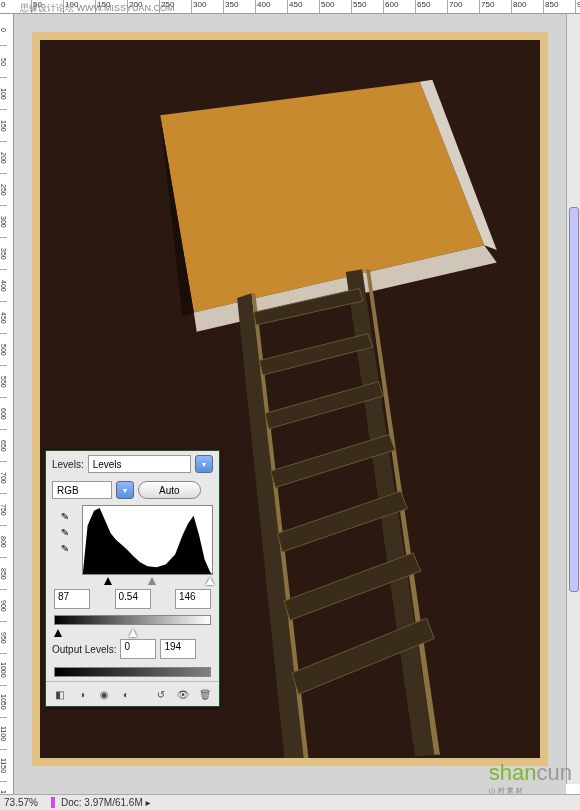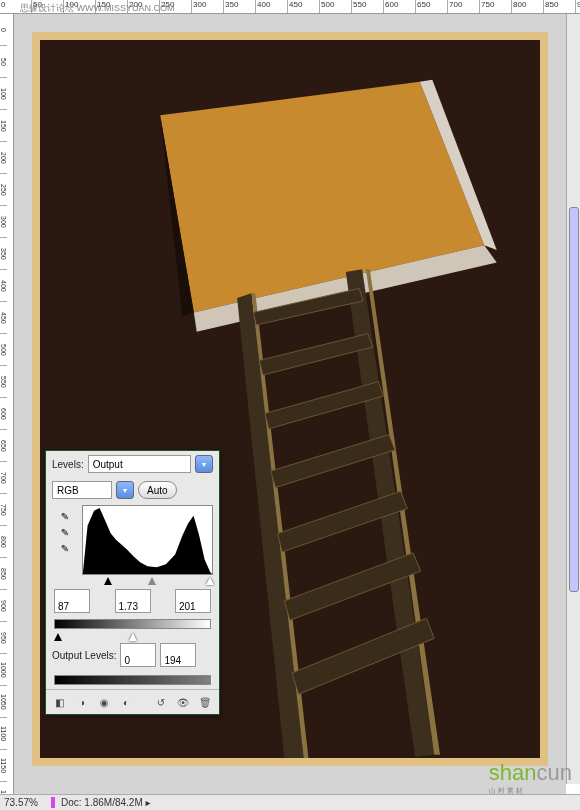--- a/index.html
+++ b/index.html
@@ -59,40 +59,40 @@
   font-size: 10px; padding: 1px 4px; display: flex; align-items: center;
 }
 .select-end {
   width: 18px; height: 18px;
   background: linear-gradient(#8cb8ff,#5a8ee0);
   border: 1px solid #667; border-radius: 3px;
   display:flex;align-items:center;justify-content:center;
   font-size:8px;color:#fff;
 }
 .btn {
-  height: 18px; padding: 0 8px;
+  height: 18px; padding: 0 20px;
   background: linear-gradient(#fff,#ddd);
   border: 1px solid #888; border-radius: 9px;
   font-size: 10px; display: flex; align-items: center;
 }
 .eyedroppers { display: flex; flex-direction: column; gap: 2px; padding: 4px; }
 .eyedropper { width: 18px; height: 14px; display:flex;align-items:center;justify-content:center; }
 .histogram-row { display: flex; padding: 2px 6px; gap: 4px; }
 .histogram {
   flex: 1; height: 70px; background: #fff; border: 1px solid #888;
   position: relative; overflow: hidden;
 }
 .histogram svg { width:100%; height:100%; }
 .slider-track { height: 10px; position: relative; margin: 0 8px; }
 .slider-track .tri { position: absolute; top: 0; width: 0; height: 0; border-left: 4px solid transparent; border-right: 4px solid transparent; }
 .tri.black { border-bottom: 8px solid #000; }
 .tri.gray { border-bottom: 8px solid #888; }
 .tri.white { border-bottom: 8px solid #fff; filter: drop-shadow(0 0 1px #333); }
 .num-inputs { display: flex; justify-content: space-between; padding: 2px 8px; }
-.num-input { width: 36px; height: 20px; background: #fff; border: 1px solid #999; font-size: 10px; text-align: left; padding: 11px 3px; }
+.num-input { width: 36px; height: 20px; background: #fff; border: 1px solid #999; font-size: 10px; text-align: left; padding: 1px 3px; }
 .gradient-bar { height: 10px; margin: 4px 8px; }
 .grad-in { background: linear-gradient(to right,#000,#fff); border:1px solid #888; }
 .grad-out { background: linear-gradient(to right,#000,#808080); border:1px solid #888; }
 .icon-row { display: flex; gap: 6px; padding: 4px 6px; border-top: 1px solid #bbb; }
 .icon-btn { width: 16px; height: 16px; display:flex;align-items:center;justify-content:center; opacity:0.7; }
 .statusbar {
   position: absolute; bottom: 0; left: 0; right: 0; height: 16px;
   background: #e8e8e8; border-top: 1px solid #aaa;
   display: flex; align-items: center; font-size: 10px; color: #333;
   z-index: 30;
@@ -187,21 +187,21 @@
           <polygon points="262,655 402,598 410,619 269,677"></polygon>
         </g>
       </svg>
     </div>
   </div>
 </div>
 
 <div class="levels-panel">
   <div class="panel-row">
     <span class="panel-label">Levels:</span>
-    <div class="select-box">Output</div>
+    <div class="select-box">Levels</div>
     <div class="select-end">▾</div>
   </div>
   <div class="panel-row">
     <div class="select-box" style="flex:0 0 60px">RGB</div>
     <div class="select-end">▾</div>
     <div class="btn">Auto</div>
   </div>
   <div class="histogram-row">
     <div class="eyedroppers">
       <div class="eyedropper">✎</div>
@@ -214,22 +214,22 @@
       </svg>
     </div>
   </div>
   <div class="slider-track">
     <div class="tri black" style="left:32%"></div>
     <div class="tri gray" style="left:60%"></div>
     <div class="tri white" style="left:97%"></div>
   </div>
   <div class="num-inputs">
     <div class="num-input">87</div>
-    <div class="num-input">1.73</div>
-    <div class="num-input">201</div>
+    <div class="num-input">0.54</div>
+    <div class="num-input">146</div>
   </div>
   <div class="gradient-bar grad-in"></div>
   <div class="slider-track">
     <div class="tri black" style="left:0%"></div>
     <div class="tri white" style="left:48%"></div>
   </div>
   <div class="panel-row" style="padding-top:0">
     <span class="panel-label">Output Levels:</span>
     <div class="num-input">0</div>
     <div class="num-input">194</div>
@@ -244,21 +244,21 @@
     <div class="icon-btn">↺</div>
     <div class="icon-btn">👁</div>
     <div class="icon-btn">🗑</div>
   </div>
 </div>
 
 <div class="statusbar">
   <div class="zoom-box">73.57%</div>
   <div class="doc-box">
     <span>Doc:</span>
-    <span>1.86M/84.2M</span>
+    <span>3.97M/61.6M</span>
     <span> ▸</span>
   </div>
 </div>
 
 <div class="sc-logo">
   <span class="sc-green">shan</span><span class="sc-gray">cun</span>
   <div class="sc-sub">山村素材</div>
 </div>
 
 </body></html>

